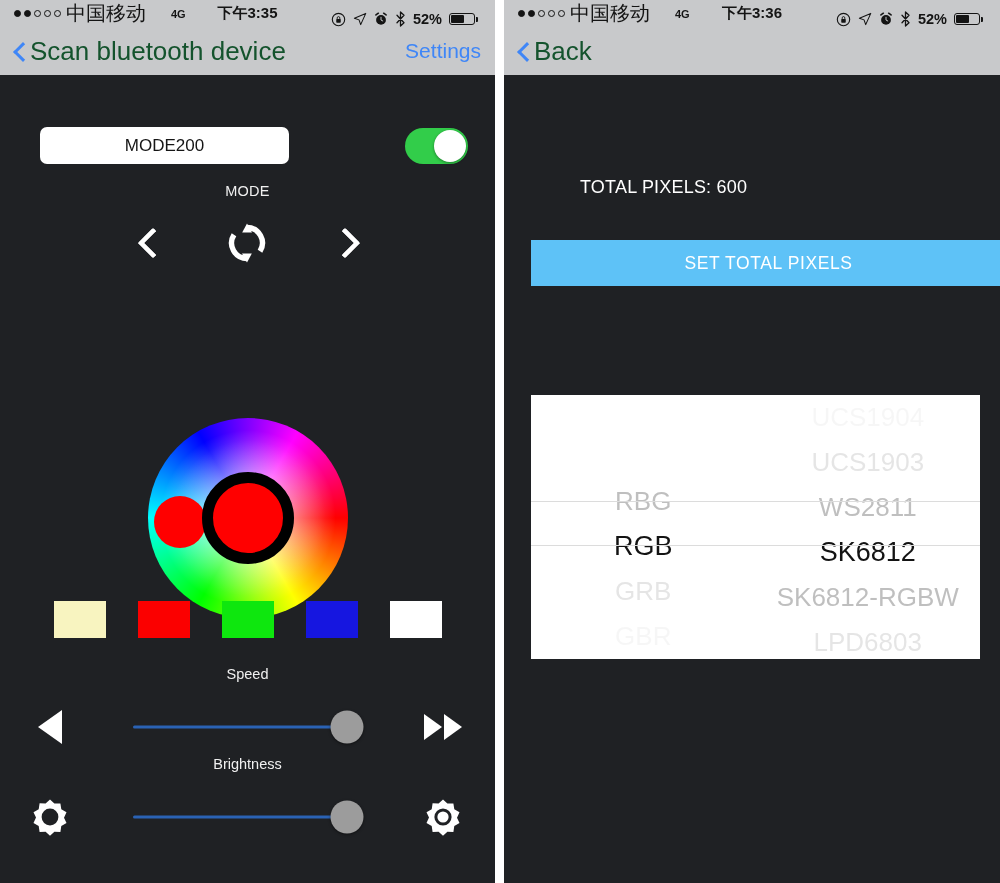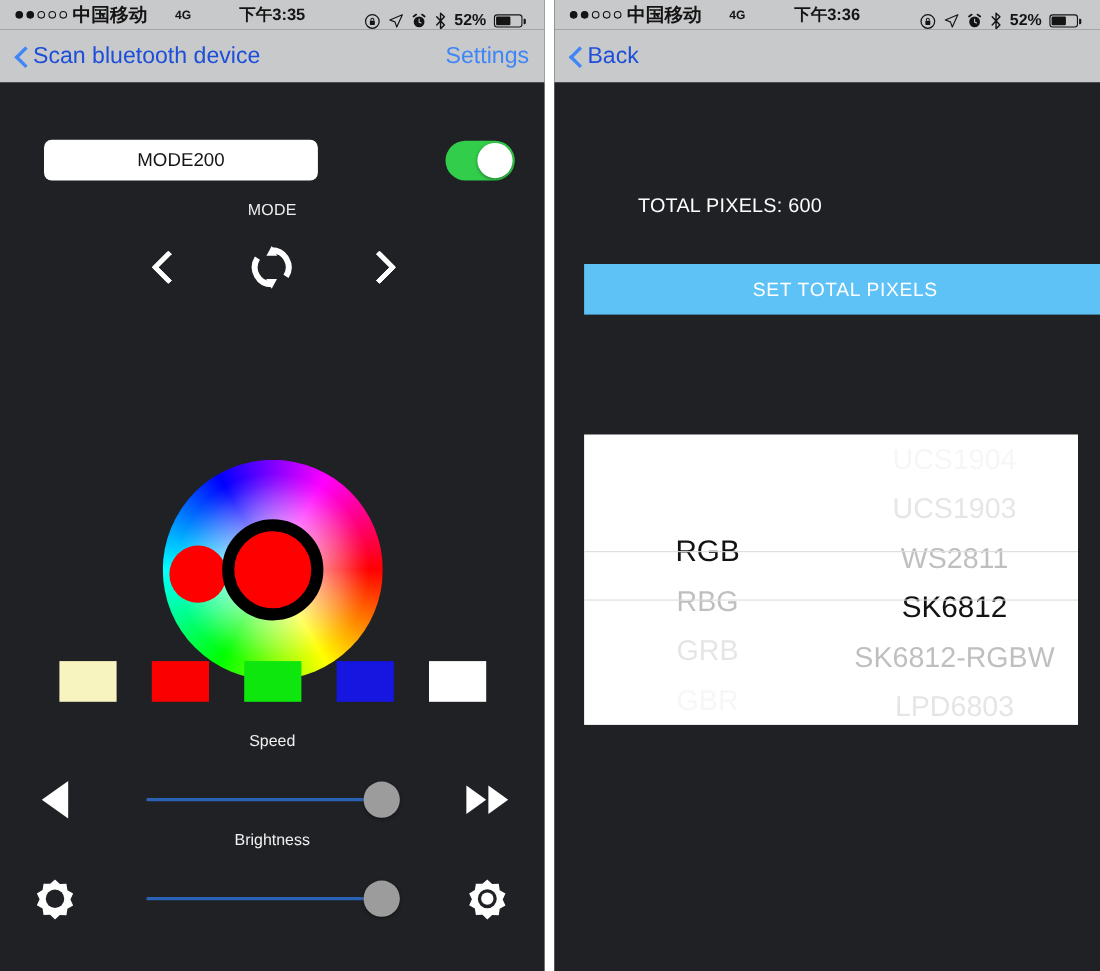--- a/index.html
+++ b/index.html
@@ -42,21 +42,21 @@
     display: flex; align-items: center; gap: 5px;
     padding-left: 14px;
   }
   .dots { display: flex; align-items: center; gap: 3px; }
   .dot {
     width: 7px; height: 7px; border-radius: 50%;
     border: 1.2px solid #141414;
     background: #141414;
   }
   .dot.hollow { background: transparent; }
-  .carrier { font-size: 17px; font-weight: 700; letter-spacing: 0; }
+  .carrier { font-size: 20px; font-weight: 400; letter-spacing: 0; }
   .net { font-size: 11px; font-weight: 700; margin-left: 20px; }
   .sb-center {
     position: absolute; left: 0; right: 0;
     text-align: center;
     font-size: 15px; font-weight: 700;
     pointer-events: none;
   }
   .sb-right {
     margin-left: auto;
     display: flex; align-items: center; gap: 7px;
@@ -101,21 +101,21 @@
     position: relative;
   }
   .chev-back::before {
     content: "";
     position: absolute; left: 2px; top: 3px;
     width: 11px; height: 11px;
     border-left: 3.2px solid #3f86f7;
     border-bottom: 3.2px solid #3f86f7;
     transform: rotate(45deg);
   }
-  .nav-title-link { color: #1d4ed8; font-size: 21px; }
+  .nav-title-link { color: #14532d; font-size: 26px; }
   .nav-right {
     margin-left: auto;
     color: #3f86f7; font-size: 21px;
     cursor: pointer;
   }
 
   
   .body-dark {
     position: relative;
     background: #1f2124;
@@ -539,22 +539,22 @@
 
       <div class="total-pixels">TOTAL PIXELS:  600</div>
 
       <div class="set-btn">SET TOTAL PIXELS</div>
 
       <div class="picker">
         <div class="picker-col" style="justify-content: flex-start;">
           <div class="pk-item f3"></div>
           <div class="pk-item f2"></div>
           <div class="pk-item f1"></div>
+          <div class="pk-item f1">RBG</div>
           <div class="pk-item sel">RGB</div>
-          <div class="pk-item f1">RBG</div>
           <div class="pk-item f2">GRB</div>
           <div class="pk-item f3">GBR</div>
         </div>
         <div class="picker-col" style="justify-content: flex-start;">
           <div class="pk-item f3">UCS1904</div>
           <div class="pk-item f2">UCS1903</div>
           <div class="pk-item f1">WS2811</div>
           <div class="pk-item sel">SK6812</div>
           <div class="pk-item f1">SK6812-RGBW</div>
           <div class="pk-item f2">LPD6803</div>

